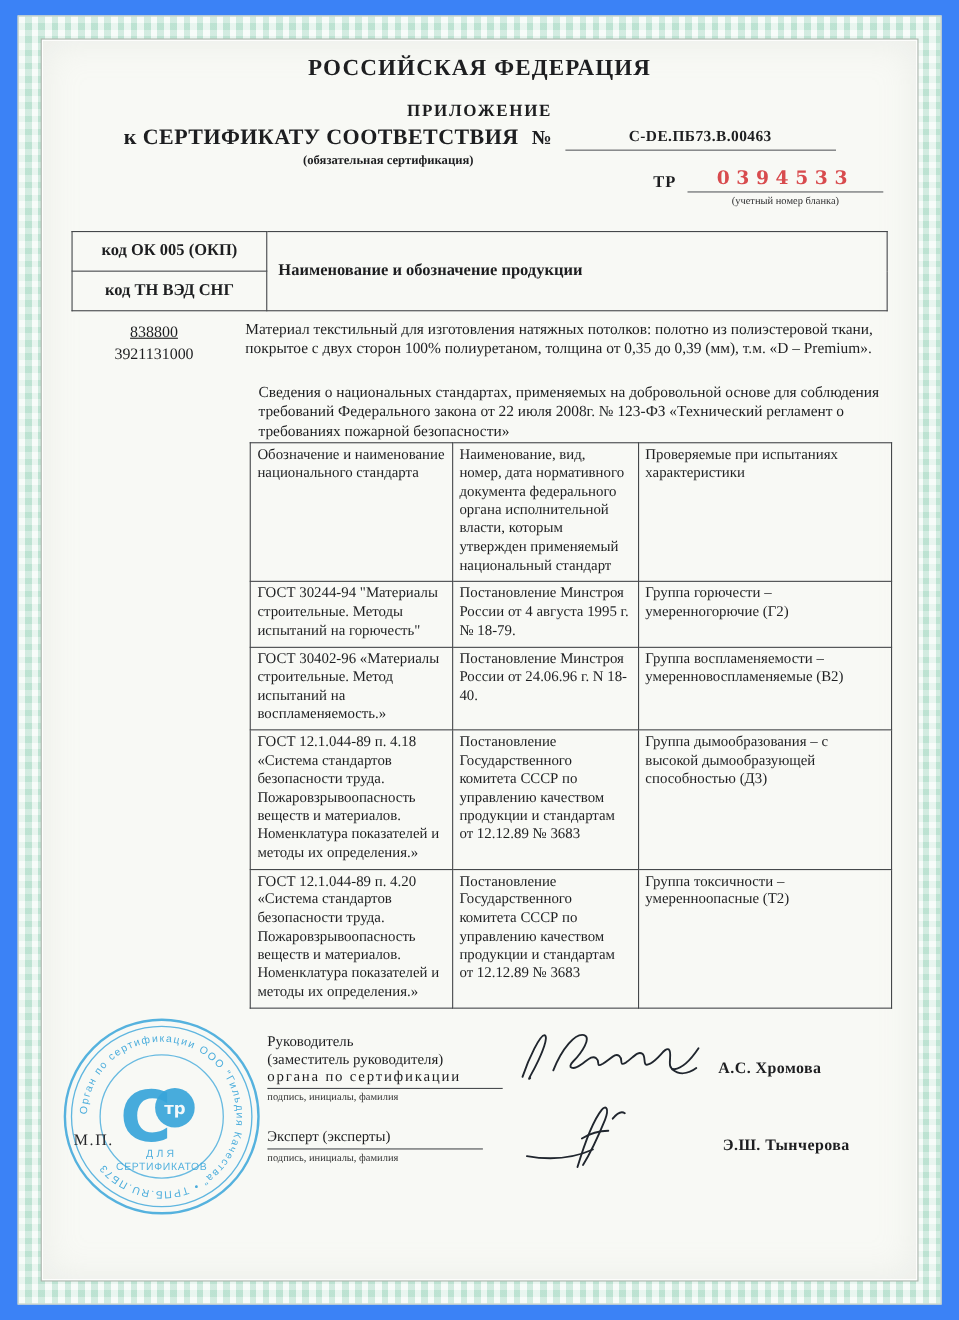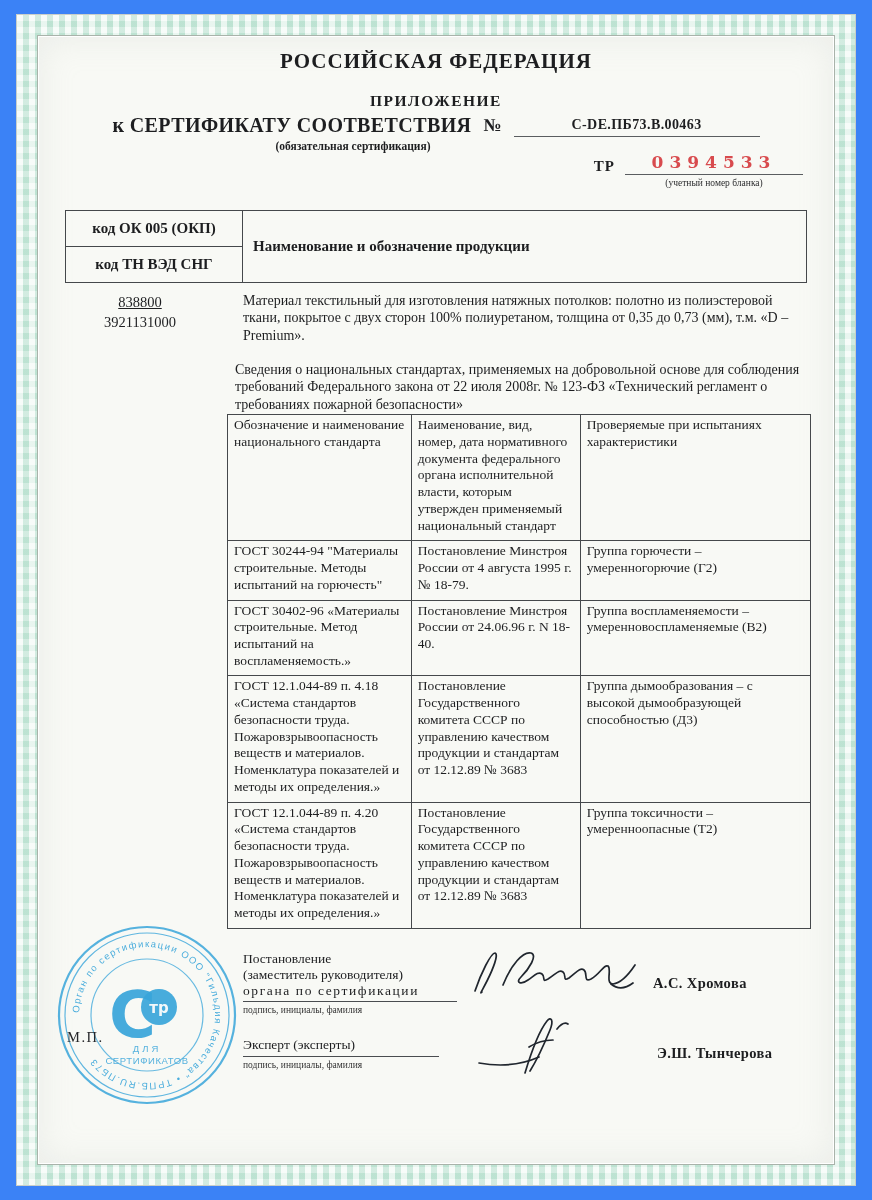--- a/index.html
+++ b/index.html
@@ -38,21 +38,21 @@
   .mandatory{margin-top:3px;margin-left:118px;width:340px;text-align:center;font-size:11.5px;font-weight:bold;}
   .trrow{display:flex;justify-content:flex-end;align-items:flex-start;margin-top:0;padding-right:4px;}
   .trlabel{font-weight:bold;font-size:15px;margin-right:10px;margin-top:6px;letter-spacing:1px;}
   .trgroup{width:178px;text-align:center;}
   .trnum{font-family:"DejaVu Serif", serif;color:#d84b4e;font-size:17px;font-weight:600;letter-spacing:6px;border-bottom:1.4px solid #5a5d60;padding-bottom:2px;}
   .trcaption{font-size:9.5px;margin-top:3px;color:#2c2d2f;}
   table.codes{width:100%;border-collapse:collapse;margin-top:22px;border-radius:25px;}
   table.codes td{border:1.4px solid #45484b;}
   table.codes .lbl{width:168px;font-weight:bold;font-size:15px;text-align:center;padding:9px 4px;}
   table.codes .hdr{font-weight:bold;font-size:15px;text-align:left;padding:4px 10px;}
-  .prod{display:grid;grid-template-columns:150px 1fr;column-gap:28px;margin-top:9px;}
+  .prod{display:grid;grid-template-columns:150px 1fr;column-gap:8px;margin-top:9px;}
   .codevals{text-align:center;font-size:14.5px;padding-top:1px;line-height:1.35;}
   .codevals .okp{text-decoration:underline;}
   .desc{font-size:14px;line-height:1.24;padding-right:12px;}
   .intro{margin-left:170px;margin-top:17px;font-size:14px;line-height:1.24;width:580px;}
   table.std{margin-left:162px;width:584px;border-collapse:collapse;margin-top:1px;font-size:13.5px;line-height:1.24;table-layout:fixed;}
   table.std th, table.std td{border:1.4px solid #45484b;padding:2px 6px 6px;vertical-align:top;text-align:left;font-weight:normal;}
   .sig{margin-top:22px;margin-left:178px;position:relative;}
   .sigrow{display:grid;grid-template-columns:214px 196px 1fr;align-items:start;}
   .role{font-size:13.5px;line-height:1.2;}
   .role .u{display:block;letter-spacing:1.6px;border-bottom:1px solid #4a4d50;padding-bottom:2px;}
@@ -103,21 +103,21 @@
           <td class="lbl">код ТН ВЭД СНГ</td>
         </tr>
       </tbody>
         </table>
 
       <div class="prod">
         <div class="codevals">
           <div class="okp">838800</div>
           <div>3921131000</div>
         </div>
-        <div class="desc">Материал текстильный для изготовления натяжных потолков: полотно из полиэстеровой ткани, покрытое с двух сторон 100% полиуретаном, толщина  от 0,35 до 0,73 (мм), т.м. «D – Premium».</div>
+        <div class="desc">Материал текстильный для изготовления натяжных потолков: полотно из полиэстеровой ткани, покрытое с двух сторон 100% полиуретаном, толщина  от 0,35 до 0,39 (мм), т.м. «D – Premium».</div>
       </div>
 
       <div class="intro">Сведения о национальных стандартах, применяемых на  добровольной основе для соблюдения требований Федерального закона от 22 июля 2008г. № 123-ФЗ «Технический регламент о требованиях пожарной безопасности»</div>
 
       <table class="std">
         <colgroup>
             <col style="width:31.5%">
             <col style="width:29%">
             <col style="width:39.5%">
           </colgroup>
@@ -147,21 +147,21 @@
           <td>Постановление Государственного комитета СССР по управлению качеством продукции и стандартам от 12.12.89 № 3683</td>
           <td>Группа токсичности – умеренноопасные (Т2)</td>
         </tr>
       </tbody>
         </table>
 
       <div class="sig">
         <div class="sigrow">
           <div>
             <div class="role">
-              <span>Постановление</span><br>
+              <span>Руководитель</span><br>
               <span>(заместитель руководителя)</span>
               <span class="u">органа по сертификации</span>
             </div>
             <div class="scap">подпись, инициалы, фамилия</div>
           </div>
           <div class="sigpic1">
             <svg width="178" height="66" viewBox="0 0 178 66">
               <g stroke="#20262e" fill="none" stroke-width="1.7" stroke-linecap="round">
                 <path d="M10,52 C16,34 26,14 30,14 C34,15 28,30 22,42 C18,50 14,56 17,53"></path>
                 <path d="M38,46 C46,26 58,12 66,14 C73,16 64,30 56,38 C50,44 56,46 63,41 C69,37 73,32 77,35 C81,38 76,44 83,40 C91,35 94,30 98,33 C102,36 97,43 104,39 C111,34 115,28 119,31 C123,34 118,44 126,40 C135,35 139,25 143,27 C147,30 140,45 148,45 C157,44 164,35 170,26"></path>

